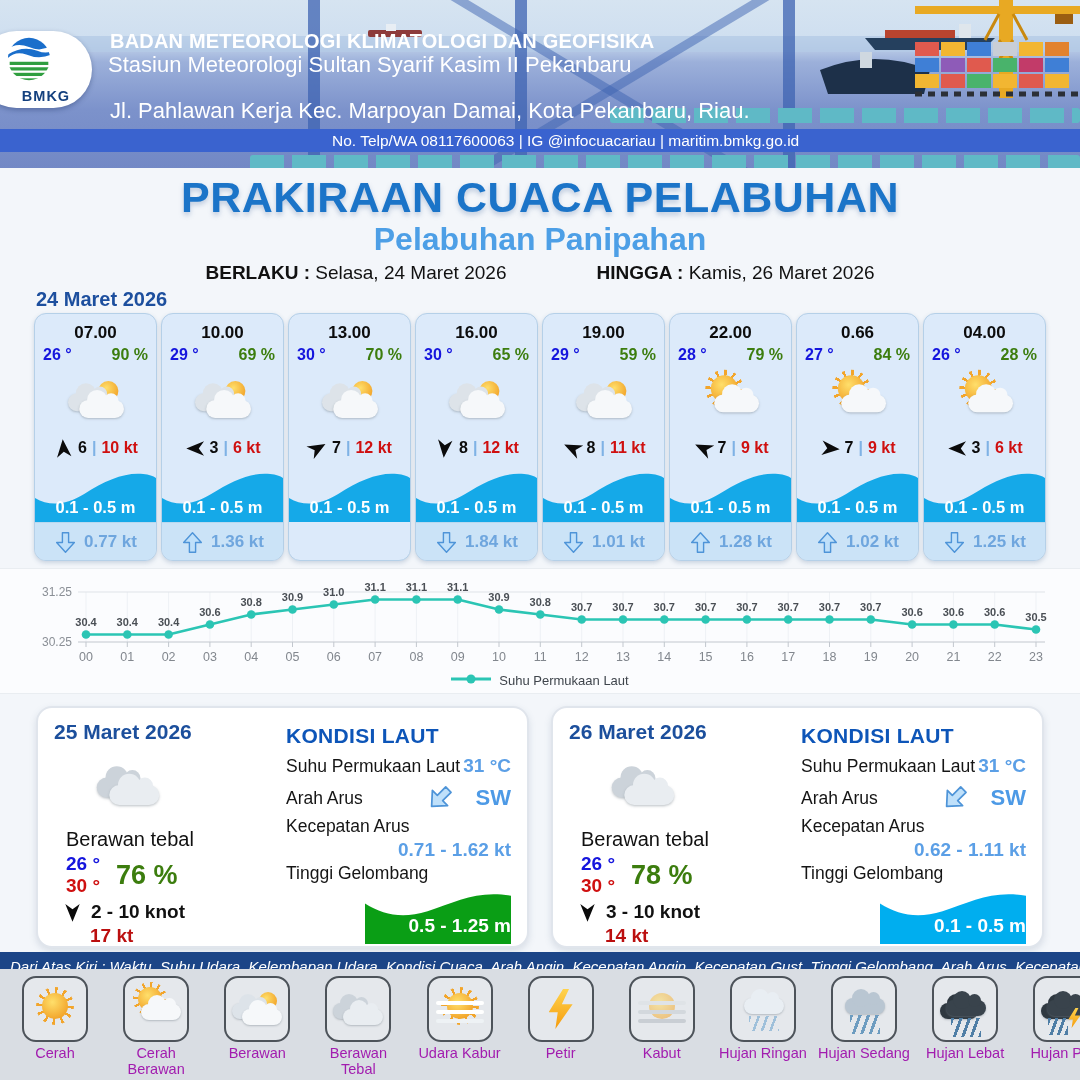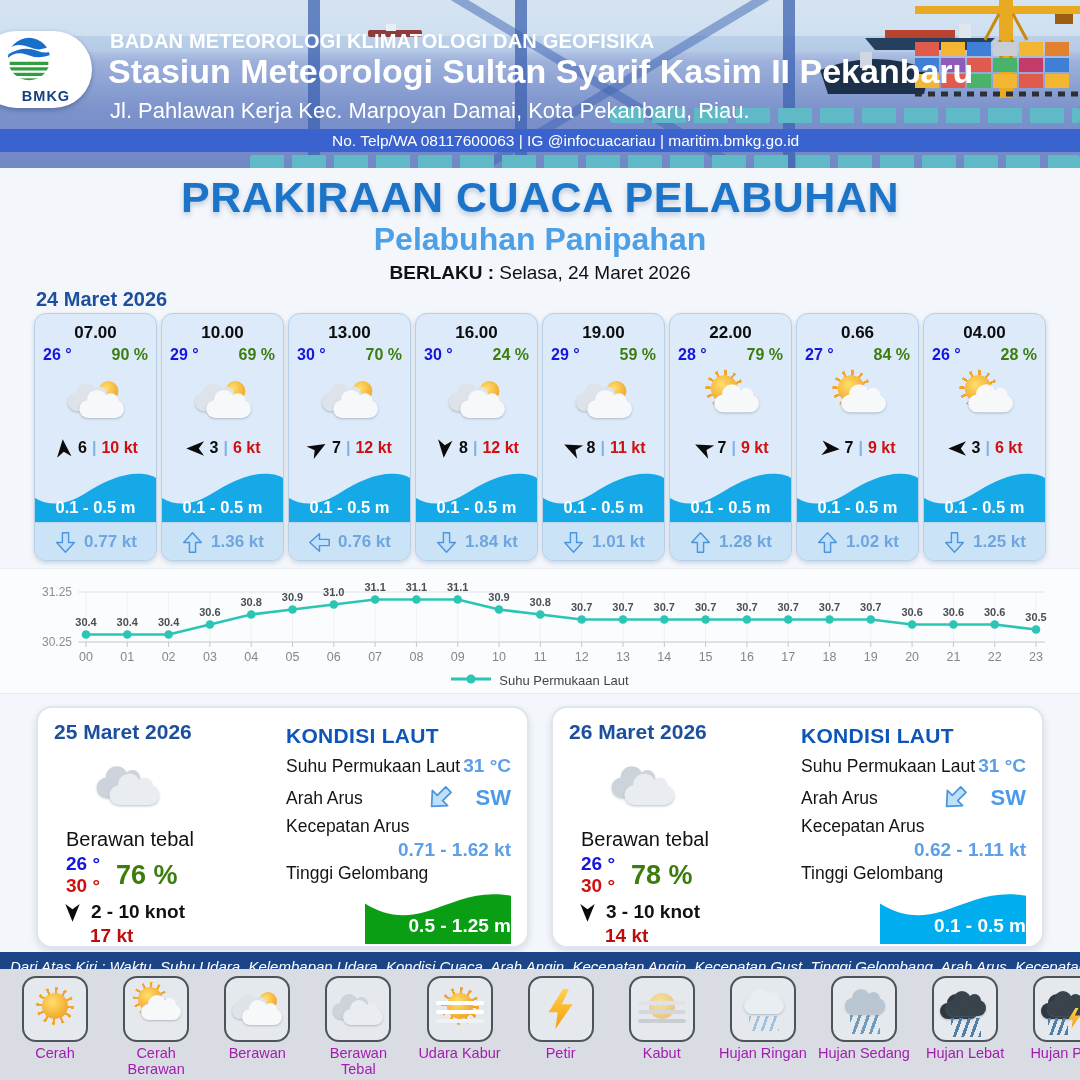--- a/index.html
+++ b/index.html
@@ -11,21 +11,21 @@
        background:linear-gradient(180deg,#d6e4f1 0,#cfdff0 38px,#9cb0da 62px,#7c92cb 110px,#7288c5 168px);}
   .sea-band{position:absolute;left:0;right:0;top:36px;height:16px;background:#b4cbe6;opacity:.8;}
   .mull{position:absolute;top:0;bottom:0;width:12px;background:#3d63b2;opacity:.75;}
   .diag{position:absolute;width:620px;height:9px;background:#3d63b2;opacity:.5;top:86px;border-radius:4px;}
   .stack-svg,.crane-svg,.ship-svg,.boat-svg{position:absolute;}
   .bench{position:absolute;height:15px;border-radius:3px;
          background:repeating-linear-gradient(90deg,#5fb9c6 0 34px,rgba(0,0,0,0) 34px 42px);}
   .contact-band{position:absolute;left:0;right:0;top:129px;height:23px;background:#3a63cf;
                 display:flex;align-items:center;color:#fff;font-size:15.5px;padding-left:332px;box-sizing:border-box;}
   .h-agency{position:absolute;left:110px;top:30px;color:#fff;font-weight:bold;font-size:20px;letter-spacing:.2px;}
-  .h-station{position:absolute;left:108px;top:52px;color:#fff;font-weight:bold;font-size:34px;}
+  .h-station{position:absolute;left:108px;top:52px;color:#fff;font-weight:normal;font-size:22px;}
   .h-address{position:absolute;left:110px;top:98px;color:#fff;font-size:22px;}
   .logo-pill{position:absolute;left:-22px;top:31px;width:114px;height:77px;background:#fff;border-radius:40px;
              box-shadow:0 2px 5px rgba(20,40,90,.35);}
   .logo-circ{position:absolute;left:28px;top:5px;width:46px;height:46px;}
   .logo-text{position:absolute;left:22px;right:0;bottom:4px;text-align:center;font-weight:bold;
              font-size:14.5px;color:#14407e;letter-spacing:1px;}
 
   
   .title-wrap{text-align:center;padding-top:6px;}
   .title-main{font-size:43px;line-height:46px;font-weight:bold;color:#1b74c8;letter-spacing:.5px;
@@ -245,20 +245,22 @@
       <div class="logo-text">BMKG</div>
     </div>
   </div>
 
   <div class="title-wrap">
     <div class="title-main">PRAKIRAAN CUACA PELABUHAN</div>
     <div class="title-sub">Pelabuhan Panipahan</div>
     <div class="validity">
       <div><b>BERLAKU :</b>
         <span class="v">Selasa, 24 Maret 2026</span></div>
+      <div><b>HINGGA :</b>
+        <span class="v">Kamis, 26 Maret 2026</span></div>
     </div>
   </div>
 
   <div class="day1-label">24 Maret 2026</div>
   <div class="cards-row" id="cards-host">
     <div class="card">
       <div class="c-time">07.00</div>
       <div class="c-th">
         <span class="c-temp">26 °</span>
         <span class="c-hum">90 %</span>
@@ -357,35 +359,27 @@
         <span class="c-ws">7</span>
         <span class="c-sep">|</span>
         <span class="c-gust">12 kt</span>
       </div>
       <div class="c-wave">
         <svg viewBox="0 0 123 58" preserveAspectRatio="none">
           <path d="M0 34 C14 42 30 42 50 30 C72 16 92 8 110 10 C116 10.5 120 12 123 14 L123 58 L0 58 Z"></path>
         </svg>
         <span>0.1 - 0.5 m</span>
       </div>
-      <div class="c-cur">
-        <span class="rot" style="transform: rotate(180deg);">
-          <svg class="barrow" viewBox="0 0 26 26">
-              <path d="M2 9.5 L13 9.5 L13 3 L24 13 L13 23 L13 16.5 L2 16.5 Z"></path>
-            </svg>
-        </span>
-        <span class="c-curv">0.76 kt</span>
-      </div>
     </div>
 
     <div class="card">
       <div class="c-time">16.00</div>
       <div class="c-th">
         <span class="c-temp">30 °</span>
-        <span class="c-hum">24 %</span>
+        <span class="c-hum">65 %</span>
       </div>
       <div class="c-wx">
         <div class="ic" data-icon="berawan">
           <i class="sun"></i>
             <i class="cl c-back"></i>
             <i class="cl c-front"></i>
         </div>
       </div>
       <div class="c-wind">
         <span class="rot" style="transform: rotate(95deg);">

